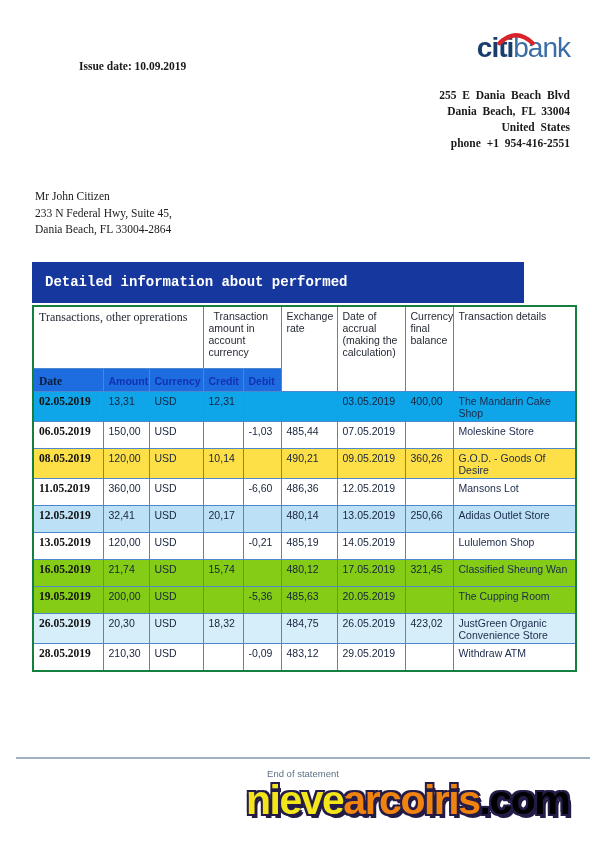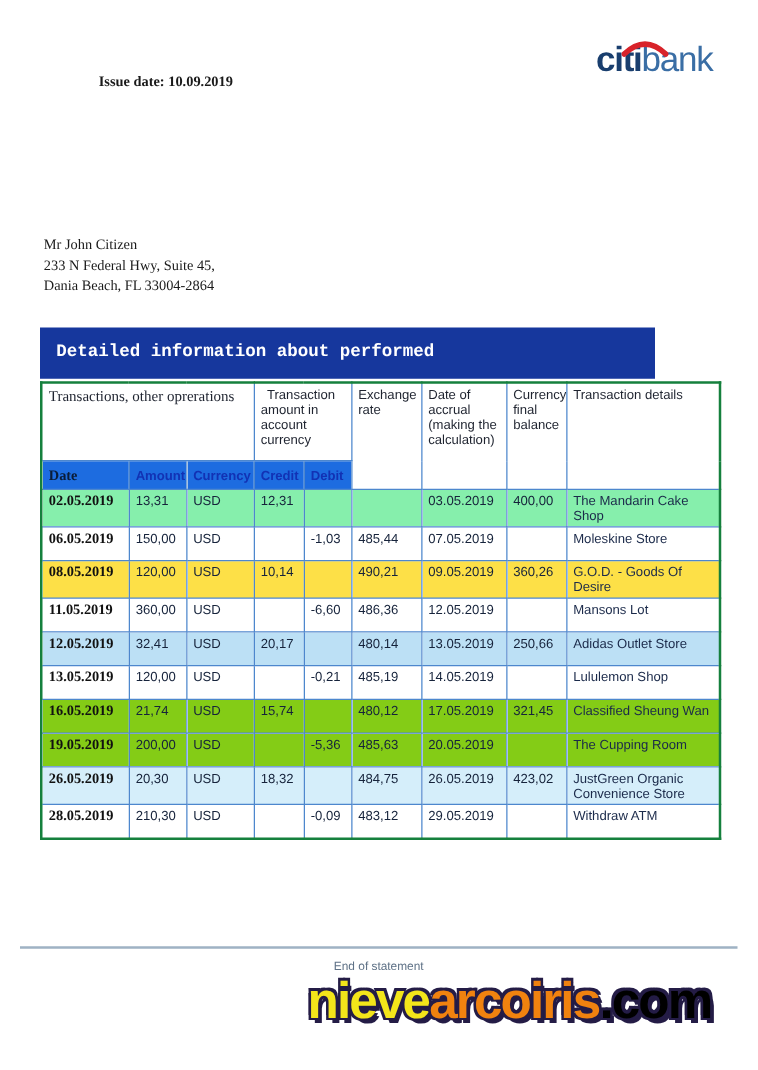--- a/index.html
+++ b/index.html
@@ -94,20 +94,26 @@
 
   <div class="issue-date">Issue date: 10.09.2019</div>
 
   <div class="logo">
     <span class="citi" style="color: rgb(25, 62, 110);">
       <svg class="arc" viewBox="0 0 48 16">
         <path d="M3,14 Q24,-6 45,14" fill="none" stroke="#d8232a" stroke-width="5.5" stroke-linecap="round"></path>
       </svg><span>citi</span></span><span class="bank" style="color: rgb(58, 110, 165);">bank</span>
   </div>
 
+  <div class="bank-address">
+    <div>255 E Dania Beach Blvd</div>
+    <div>Dania Beach, FL 33004</div>
+    <div>United States</div>
+    <div>phone +1 954-416-2551</div>
+  </div>
 
   <div class="recipient">
     <div>Mr John Citizen</div>
     <div>233 N Federal Hwy, Suite 45,</div>
     <div>Dania Beach, FL 33004-2864</div>
   </div>
 
   <div class="banner" style="background: rgb(22, 55, 157);">
     <span>Detailed information about performed transactions/operations</span>
   </div>
@@ -135,21 +141,21 @@
       </tr>
       <tr class="sub-row" style="background: rgb(29, 108, 224);">
         <th class="sh-date">Date</th>
         <th class="sh-other">Amount</th>
         <th class="sh-other">Currency</th>
         <th class="sh-other">Credit</th>
         <th class="sh-other">Debit</th>
       </tr>
     </thead>
     <tbody>
-        <tr style="background: #86efac;">
+        <tr style="background: #0ea5e9;">
           <td class="c-date">02.05.2019</td>
           <td class="c-num">13,31</td>
           <td class="c-cur">USD</td>
           <td class="c-num">12,31</td>
           <td class="c-num"></td>
           <td class="c-num"></td>
           <td class="c-accr">03.05.2019</td>
           <td class="c-num">400,00</td>
           <td class="c-details">The Mandarin Cake Shop</td>
         </tr>

